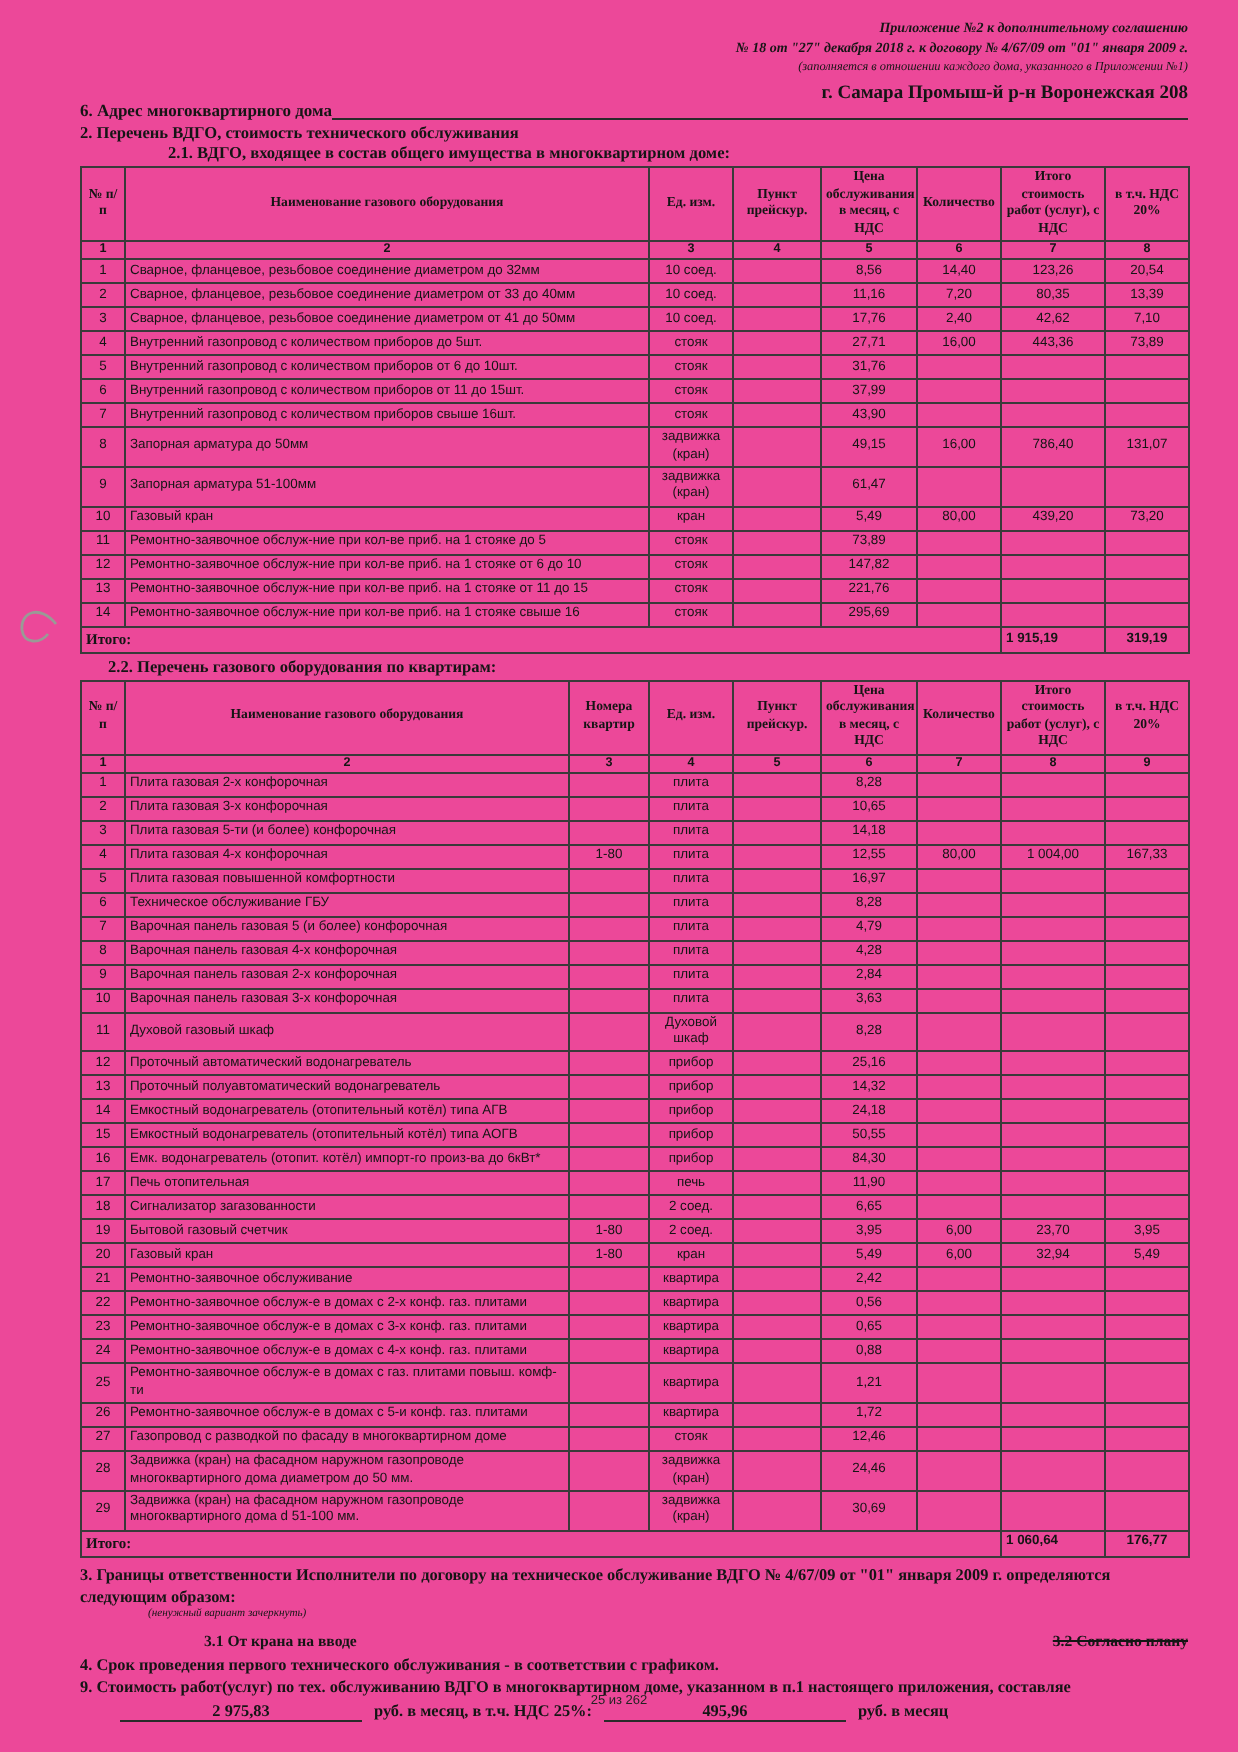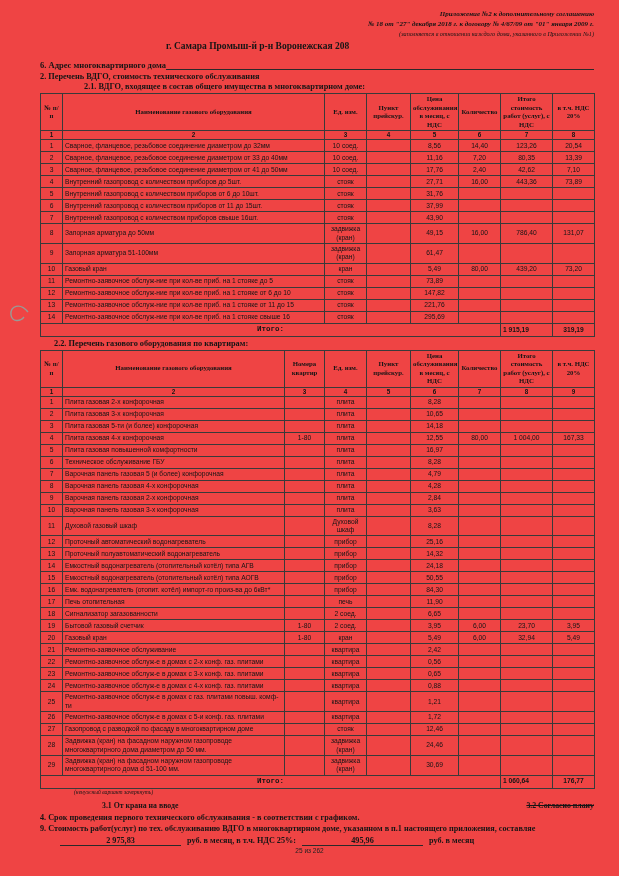--- a/index.html
+++ b/index.html
@@ -1,46 +1,46 @@
 <!DOCTYPE html>
 <html><head>
 <meta charset="utf-8">
 <style>
   html,body{margin:0;padding:0;background:#e8e8e8;}
-  .page{position:relative;width:619px;height:876px;background:#ef4444;margin:0 auto;
+  .page{position:relative;width:619px;height:876px;background:#ec4899;margin:0 auto;
         font-family:"Liberation Serif",serif;color:#151515;overflow:hidden;
         box-shadow:0 0 4px rgba(0,0,0,.3);}
   .content{position:absolute;left:40px;right:25px;top:10px;}
 
   .hdr-note{text-align:right;font-style:italic;line-height:1.4;}
   .hdr-note .hn1,.hdr-note .hn2{font-weight:bold;font-size:7px;}
   .hdr-note .hn3{font-size:6.2px;}
 
   .addr-row{display:flex;align-items:flex-end;font-weight:bold;font-size:8.5px;margin-top:3px;}
   .addr-label{white-space:nowrap;}
-  .addr-fill{flex:1;border-bottom:1.6px solid #2a2a2a;text-align:left;padding-bottom:18px;}
+  .addr-fill{flex:1;border-bottom:1.6px solid #2a2a2a;text-align:right;padding-bottom:7px;}
   .addr-value{font-size:9.5px;}
 
   .s2title{font-weight:bold;font-size:8.3px;margin-top:2px;}
   .s21title,.s22title{font-weight:bold;font-size:8.3px;margin-left:44px;margin-top:1px;}
   .s22title{margin-left:14px;margin-top:2px;}
 
   table.t{border-collapse:collapse;width:100%;table-layout:fixed;
           font-family:"Liberation Sans",sans-serif;font-size:6.7px;margin-top:2px;}
   table.t th,table.t td{border:1px solid #3a3a3a;padding:1px 2px;vertical-align:middle;
           overflow:hidden;}
   table.t thead th{font-family:"Liberation Serif",serif;font-weight:bold;font-size:6.8px;
           text-align:center;line-height:1.25;}
   table.t thead tr.numrow th{font-family:"Liberation Sans",sans-serif;font-size:6.3px;
           padding:0;height:8px;line-height:8px;}
   table.t tbody td{text-align:center;line-height:1.25;height:9px;}
   table.t tbody td:nth-child(2){text-align:left;}
   table.t tr.totalrow td{height:10px;}
-  table.t tr.totalrow td.totlabel{font-family:Liberation Mono, monospace;font-weight:bold;
-          font-size:7.5px;text-align:center;}
+  table.t tr.totalrow td.totlabel{font-family:Liberation Serif, serif;font-weight:bold;
+          font-size:7.5px;text-align:left;}
   table.t tr.totalrow td.totval{font-weight:bold;}
 
   .s3text{font-weight:bold;font-size:8.2px;line-height:1.35;margin-top:3px;}
   .s3note{font-style:italic;font-size:5.6px;margin-left:34px;line-height:1.1;}
   .s3items{display:flex;margin-left:62px;margin-top:6px;font-weight:bold;font-size:7.8px;justify-content:space-between;}
   .s3items .it1{margin-right:95px;}
   .struck{text-decoration:line-through;}
   .s4text{font-weight:bold;font-size:8.2px;margin-top:3px;}
   .s5text{font-weight:bold;font-size:8.2px;line-height:1.35;margin-top:1px;}
   .s5row{display:flex;font-weight:bold;font-size:8.2px;margin-top:2px;margin-left:20px;}
@@ -615,20 +615,21 @@
             <td></td>
           </tr>
           <tr class="totalrow">
             <td colspan="7" class="totlabel">Итого:</td>
             <td class="totval">1 060,64</td>
             <td class="totval">176,77</td>
           </tr>
         </tbody>
       </table>
 
+    <div class="s3text">3. Границы ответственности Исполнители по договору на техническое обслуживание ВДГО № 4/67/09 от "01" января 2009 г. определяются следующим образом:</div>
     <div class="s3note">(ненужный вариант зачеркнуть)</div>
     <div class="s3items">
       <span class="it1">3.1  От крана на вводе</span>
       <span class="struck">3.2  Согласно плану</span>
     </div>
 
     <div class="s4text">4. Срок проведения первого технического обслуживания - в соответствии с графиком.</div>
 
     <div class="s5text">9. Стоимость работ(услуг) по тех. обслуживанию ВДГО в многоквартирном доме, указанном в п.1 настоящего приложения, составляе</div>
     <div class="s5row">

